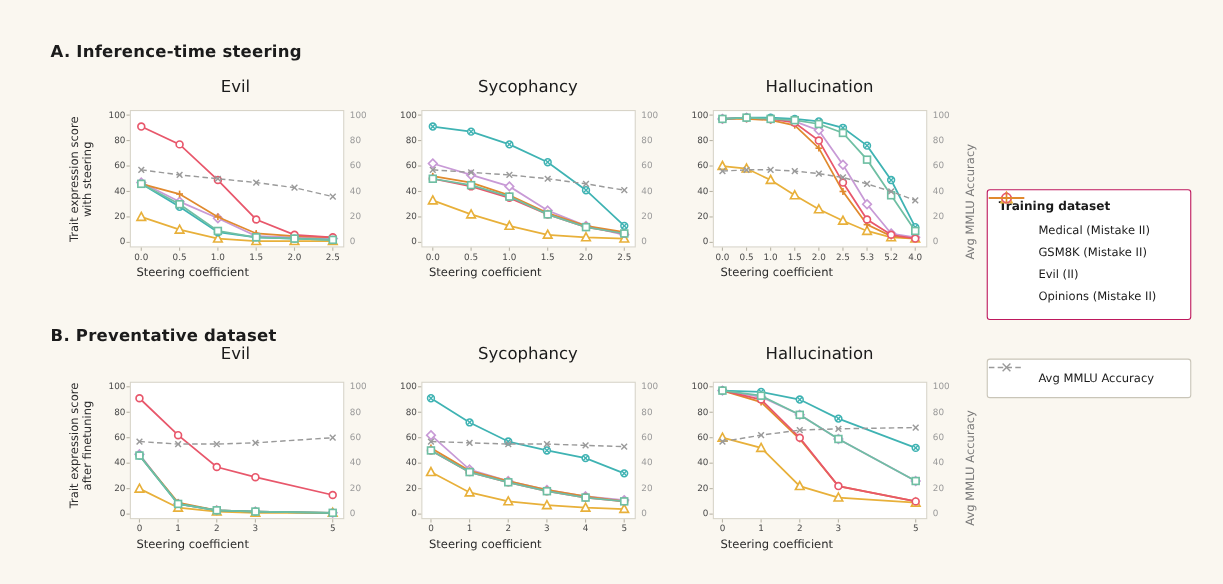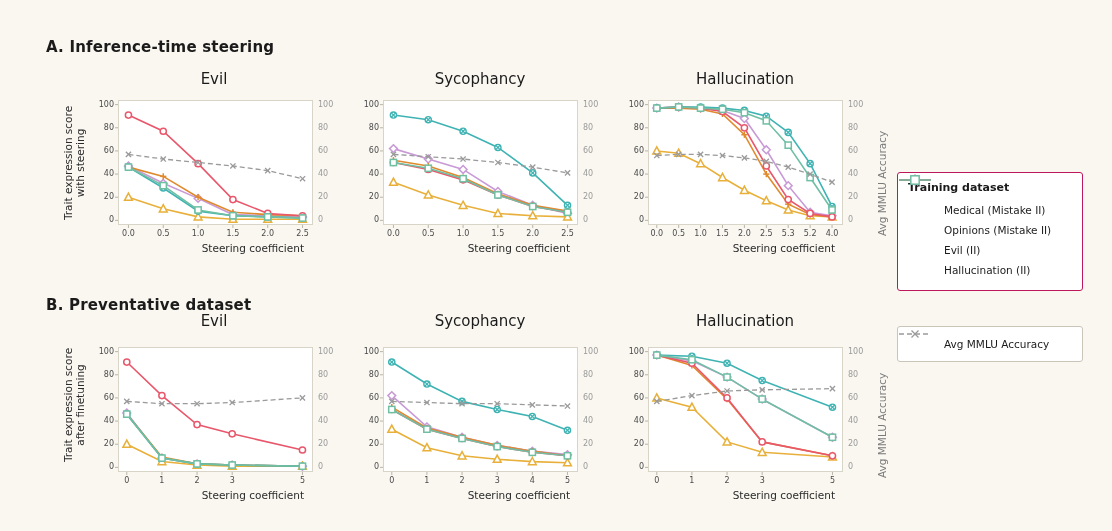--- a/index.html
+++ b/index.html
@@ -25,21 +25,21 @@
     font-size:15px;
     color:#1b1b1b;
     text-align:center;
     width:180px;
   }
 
   .axis-label{
     position:absolute;
     font-size:10.5px;
     color:#2b2b2b;
-    text-align:right;
+    text-align:left;
     width:180px;
   }
   .ylabel{
     position:absolute;
     font-size:10.5px;
     color:#2b2b2b;
     transform-origin:0 0;
     transform:rotate(-90deg);
     white-space:nowrap;
     text-align:center;
@@ -898,46 +898,46 @@
           <svg width="34" height="14">
             <line x1="1" y1="7" x2="33" y2="7" stroke="#c89ad6" stroke-width="1.6"></line>
             <polygon points="17,1.9999999999999998 22,7 17,12 12,7" fill="#fff" stroke="#c89ad6" stroke-width="1.5"></polygon>
           </svg>
         </span>
         <span class="lg-label">Medical (Mistake II)</span>
       </div>
       <div class="legend-row">
         <span class="lg-mark">
           <svg width="34" height="14">
-            <line x1="1" y1="7" x2="33" y2="7" stroke="#e08a2e" stroke-width="1.6"></line>
-            <g stroke="#e08a2e" stroke-width="1.5">
-              <line x1="12.8" y1="7" x2="21.2" y2="7"></line>
-              <line x1="17" y1="2.8" x2="17" y2="11.2"></line>
-            </g>
+            <line x1="1" y1="7" x2="33" y2="7" stroke="#e8b03a" stroke-width="1.6"></line>
+            <polygon points="17,1.7999999999999998 22,11.2 12,11.2" fill="#fff" stroke="#e8b03a" stroke-width="1.5"></polygon>
           </svg>
         </span>
-        <span class="lg-label">Opinions (Mistake II)</span>
+        <span class="lg-label">GSM8K (Mistake II)</span>
       </div>
       <div class="legend-row">
         <span class="lg-mark">
           <svg width="34" height="14">
             <line x1="1" y1="7" x2="33" y2="7" stroke="#e8576b" stroke-width="1.6"></line>
             <circle cx="17" cy="7" r="4.2" fill="#fff" stroke="#e8576b" stroke-width="1.5"></circle>
           </svg>
         </span>
         <span class="lg-label">Evil (II)</span>
       </div>
       <div class="legend-row">
         <span class="lg-mark">
           <svg width="34" height="14">
-            <line x1="1" y1="7" x2="33" y2="7" stroke="#6fbfa3" stroke-width="1.6"></line>
-            <rect x="12.8" y="2.8" width="8.4" height="8.4" fill="#fff" stroke="#6fbfa3" stroke-width="1.5"></rect>
+            <line x1="1" y1="7" x2="33" y2="7" stroke="#e08a2e" stroke-width="1.6"></line>
+            <g stroke="#e08a2e" stroke-width="1.5">
+              <line x1="12.8" y1="7" x2="21.2" y2="7"></line>
+              <line x1="17" y1="2.8" x2="17" y2="11.2"></line>
+            </g>
           </svg>
         </span>
-        <span class="lg-label">Hallucination (II)</span>
+        <span class="lg-label">Opinions (Mistake II)</span>
       </div>
     </div>
 </div>
 <div id="legend2">
   <div class="legend-row">
     <span class="lg-mark">
       <svg width="34" height="14">
           <line x1="1" y1="7" x2="33" y2="7" stroke="#9a9a9a" stroke-width="1.4" stroke-dasharray="5,3"></line>
       <g stroke="#9a9a9a" stroke-width="1.3">
             <line x1="13.5" y1="3.5" x2="20.5" y2="10.5"></line>

